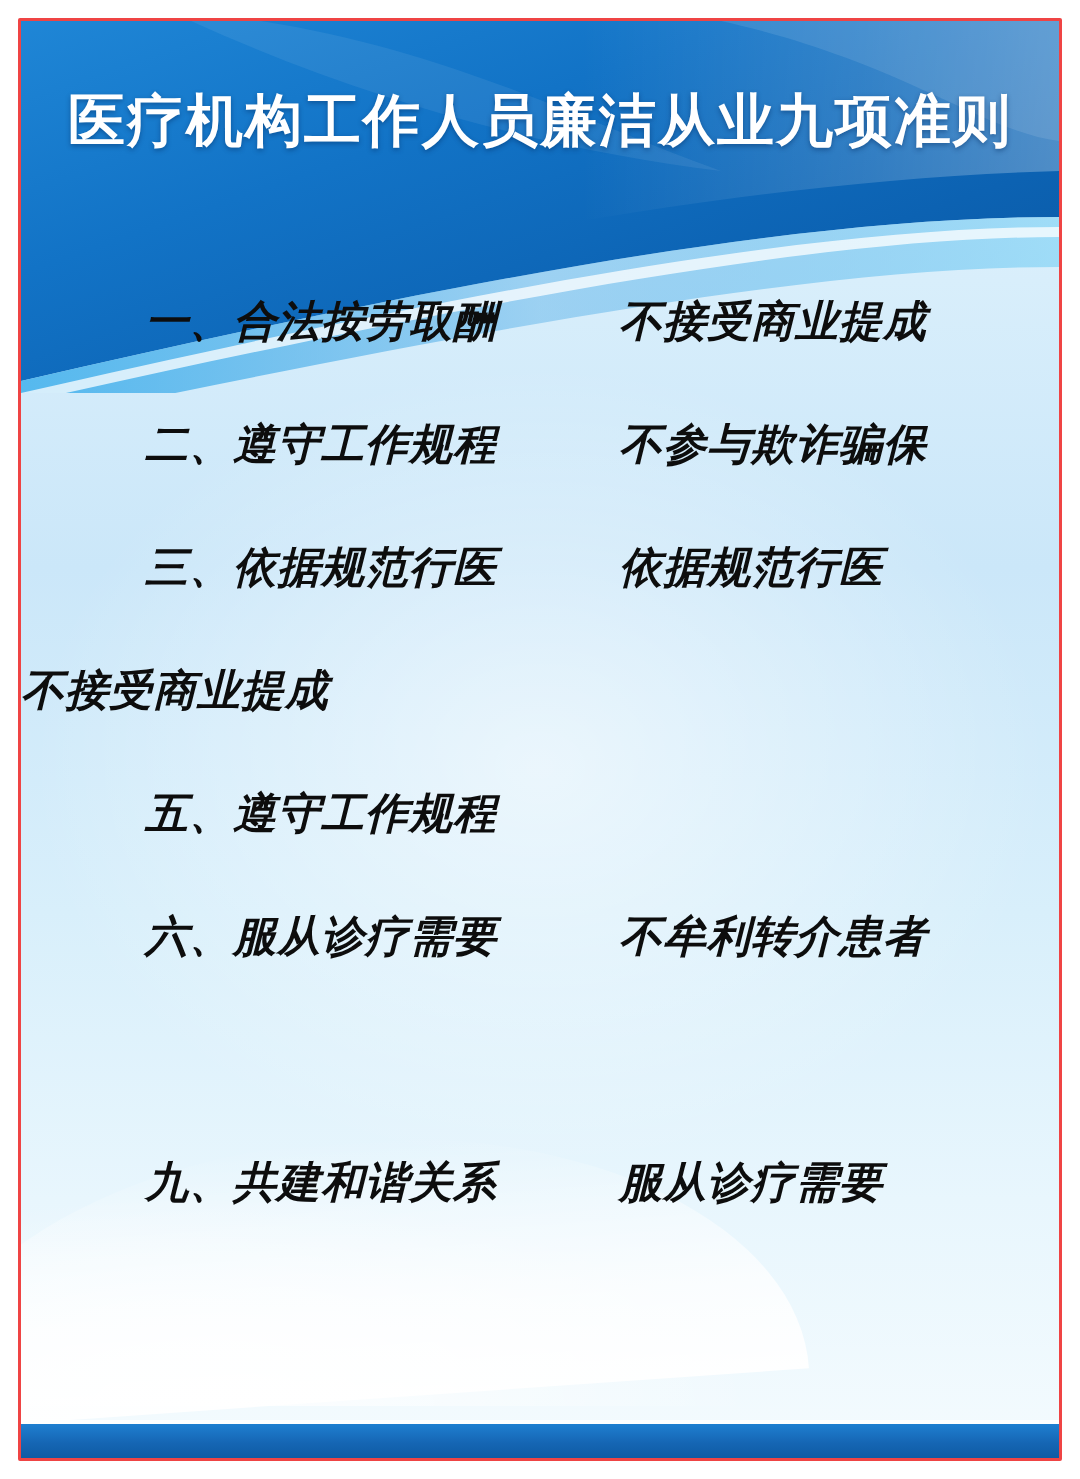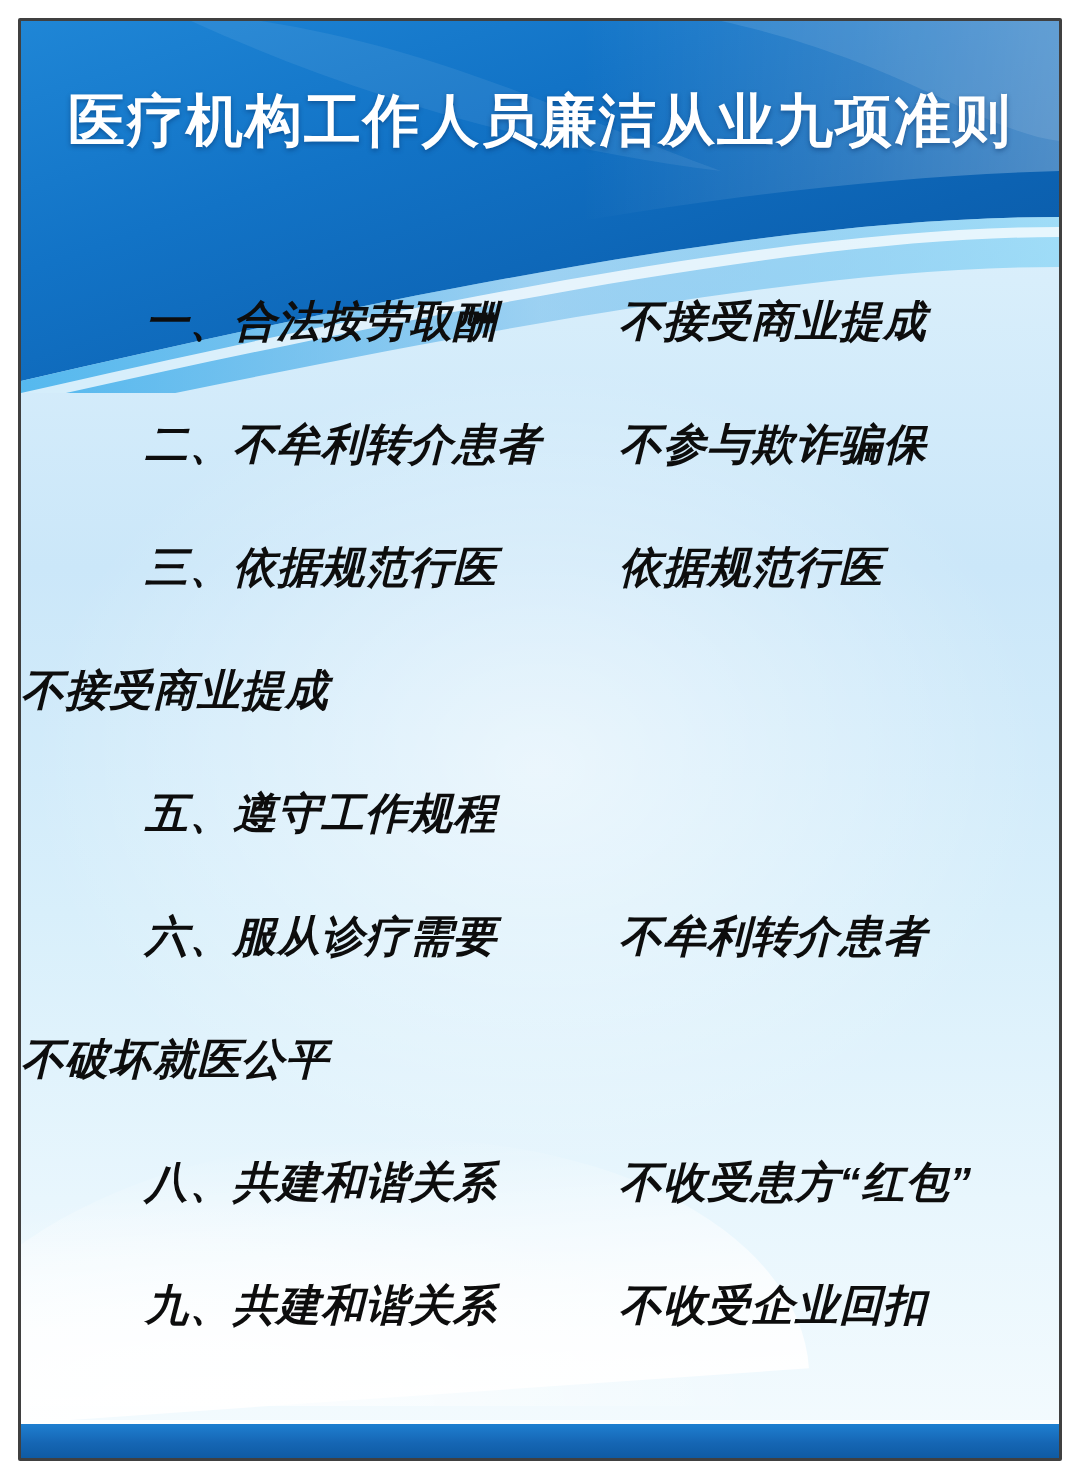--- a/index.html
+++ b/index.html
@@ -17,21 +17,21 @@
   }
 
   
   .frame {
     position: absolute;
     left: 18px;
     top: 18px;
     width: 1044px;
     height: 1443px;
     box-sizing: border-box;
-    border: 3px solid #404040;
+    border: 3px solid #ef4444;
     border-radius: 2px;
     overflow: hidden;
     background: #ffffff;
     padding-left: 16px;
   }
 
   
   .body-bg {
     position: absolute;
     left: 0;
@@ -200,21 +200,21 @@
     </div>
 
     <div class="rules">
 
       <div class="rule">
         <span class="num">一、合法按劳取酬</span>
         <span class="text">不接受商业提成</span>
       </div>
 
       <div class="rule">
-        <span class="num">二、不牟利转介患者</span>
+        <span class="num">二、遵守工作规程</span>
         <span class="text">不参与欺诈骗保</span>
       </div>
 
       <div class="rule">
         <span class="num">三、依据规范行医</span>
         <span class="text">依据规范行医</span>
       </div>
 
       <div class="rule">
         <span class="text">不接受商业提成</span>
@@ -223,31 +223,26 @@
       <div class="rule">
         <span class="num">五、遵守工作规程</span>
       </div>
 
       <div class="rule">
         <span class="num">六、服从诊疗需要</span>
         <span class="text">不牟利转介患者</span>
       </div>
 
       <div class="rule">
-        <span class="text">不破坏就医公平</span>
-      </div>
-
-      <div class="rule">
-        <span class="num">八、共建和谐关系</span>
-        <span class="text">不收受患方“红包”</span>
-      </div>
+      </div>
+
 
       <div class="rule">
         <span class="num">九、共建和谐关系</span>
-        <span class="text">不收受企业回扣</span>
+        <span class="text">服从诊疗需要</span>
       </div>
 
     </div>
 
     <div class="footer-line"></div>
     <div class="footer-bar"></div>
 
   </div>
 </div>
 

